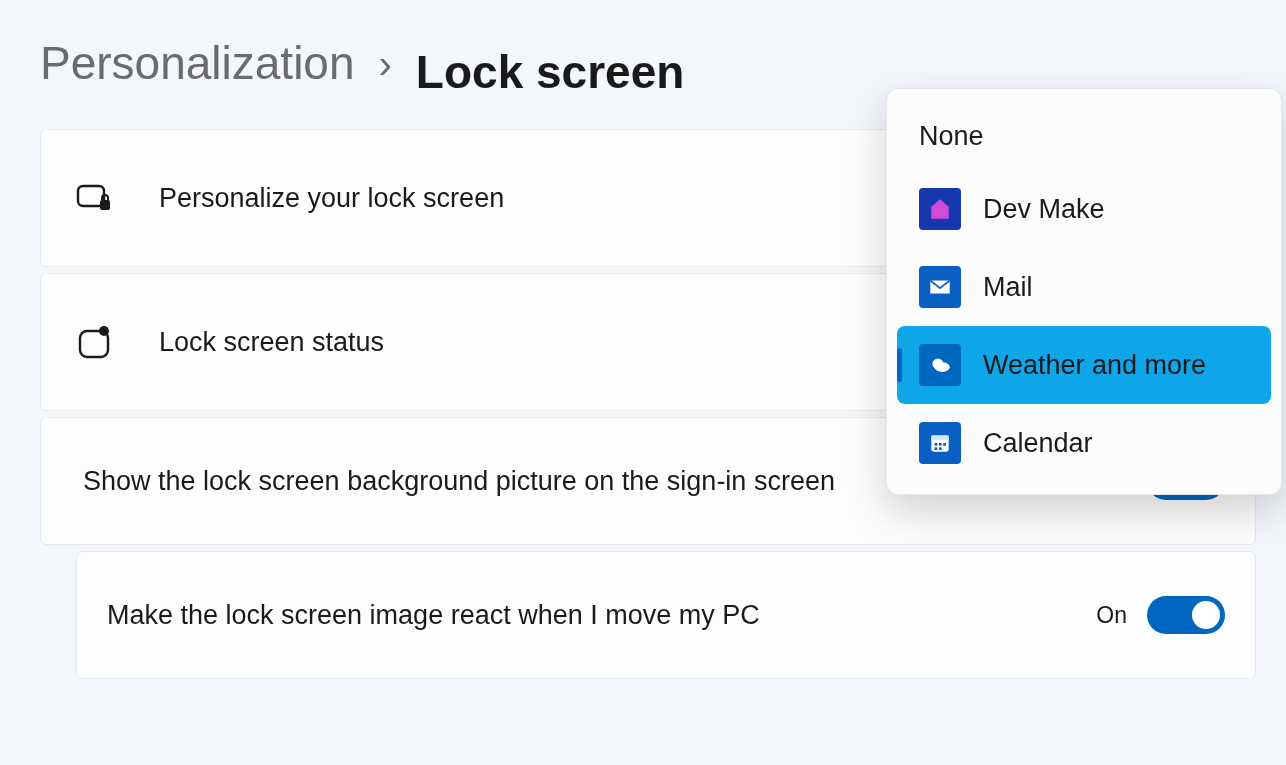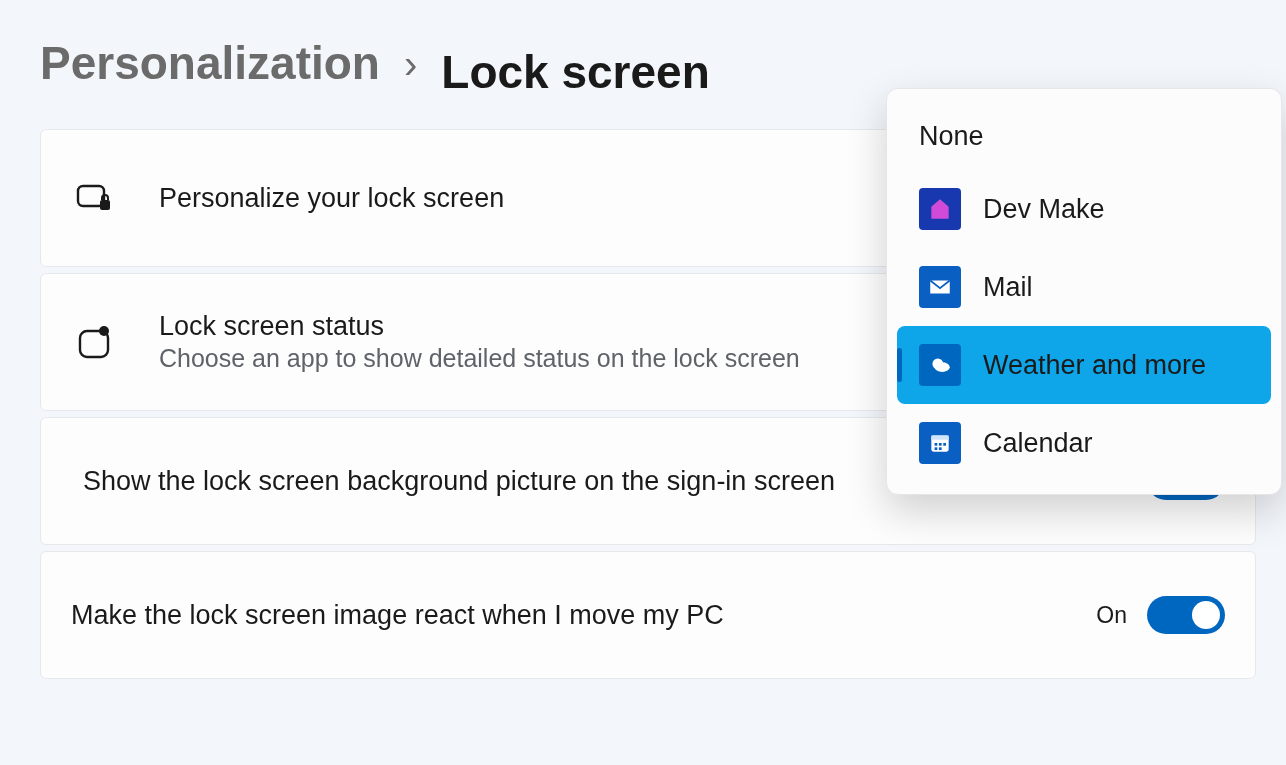--- a/index.html
+++ b/index.html
@@ -17,21 +17,21 @@
 
   
   .breadcrumb {
     display: flex;
     align-items: center;
     gap: 24px;
     padding: 26px 40px 10px 40px;
   }
   .breadcrumb .parent {
     font-size: 46px;
-    font-weight: 700;
+    font-weight: 400;
     color: #6b6b6b;
     cursor: pointer;
   }
   .breadcrumb .chevron {
     font-size: 40px;
     color: #6b6b6b;
     font-weight: 300;
     padding-top: 4px;
   }
   .breadcrumb .current {
@@ -190,37 +190,36 @@
 
   <div class="row tall">
     <div class="row-icon">
       <svg width="40" height="40" viewBox="0 0 40 40" fill="none" stroke="#1a1a1a" stroke-width="2.4">
         <rect x="5" y="9" width="28" height="26" rx="7"></rect>
         <circle cx="29" cy="9" r="5" fill="#1a1a1a" stroke="none"></circle>
       </svg>
     </div>
     <div class="row-text">
       <span class="row-title">Lock screen status</span>
-      <span class="row-desc">Choose an app to show detailed status on the lock screen</span>
     </div>
   </div>
 
   <div class="row" style="min-height:128px;">
     <div class="row-text" style="margin-left:12px;">
       <span class="row-title">Show the lock screen background picture on the sign-in screen</span>
     </div>
     <div class="row-right">
       <span class="toggle-label">On</span>
       <div class="toggle">
         <div class="knob"></div>
       </div>
     </div>
   </div>
 
-  <div class="row" style="min-height:128px;">
+  <div class="row" style="min-height:128px;margin-left:36px;">
     <div class="row-text" style="margin-left:0;">
       <span class="row-title">Make the lock screen image react when I move my PC</span>
     </div>
     <div class="row-right">
       <span class="toggle-label">On</span>
       <div class="toggle">
         <div class="knob"></div>
       </div>
     </div>
   </div>

